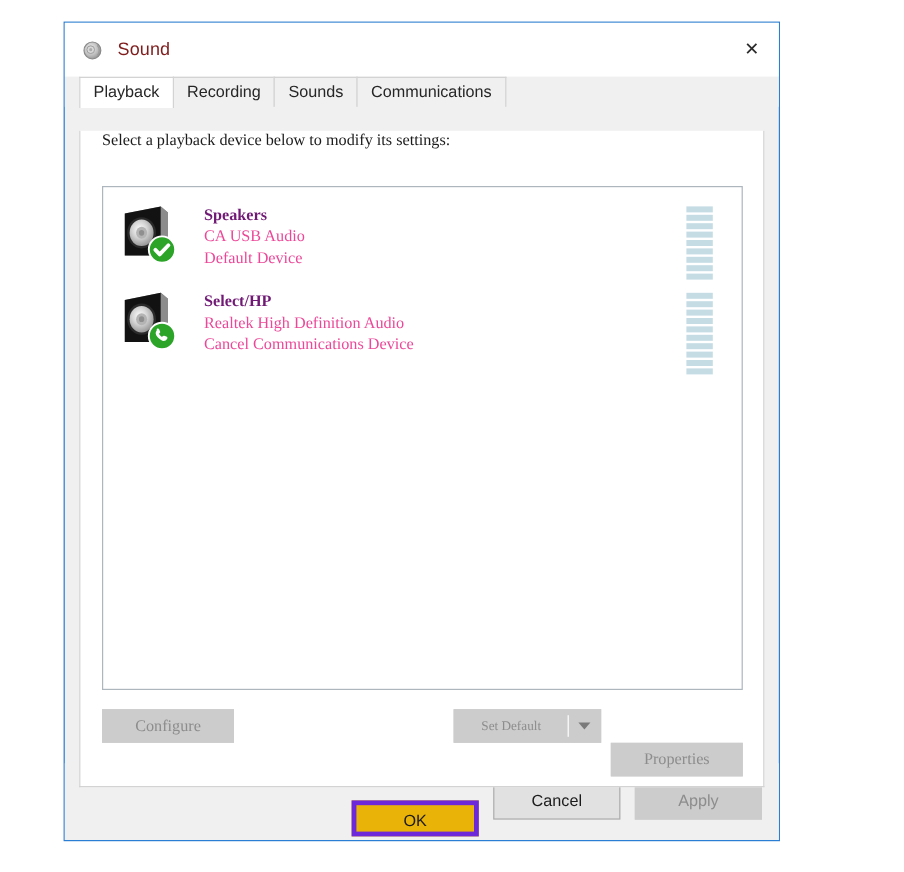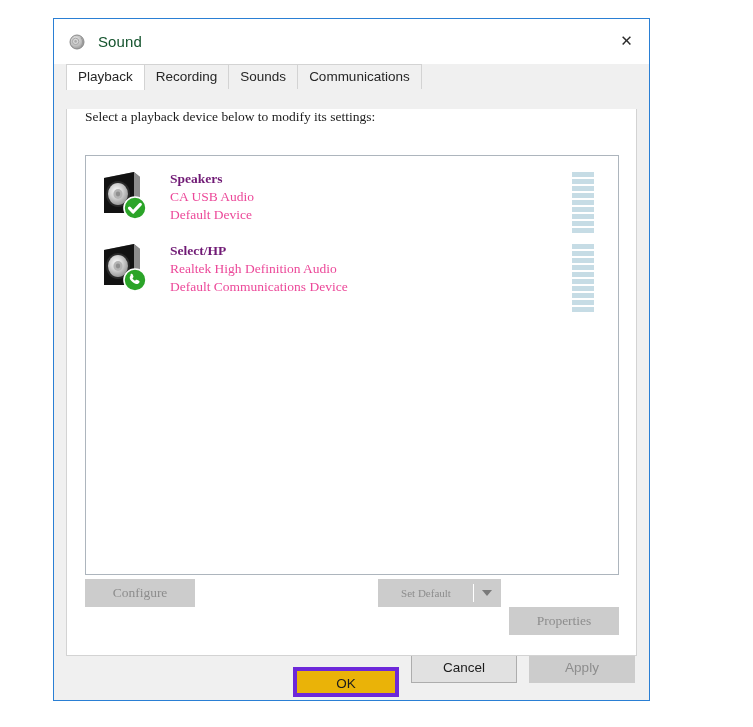--- a/index.html
+++ b/index.html
@@ -42,21 +42,21 @@
   .title-icon {
     margin-left: 14px;
     width: 18px;
     height: 18px;
     flex: none;
   }
 
   .title-text {
     margin-left: 12px;
     font-size: 15px;
-    color: #14532d;
+    color: #7f1d1d;
     letter-spacing: .1px;
   }
 
   .close-btn {
     position: absolute;
     right: 0;
     top: 0;
     width: 45px;
     height: 44px;
     display: flex;
@@ -191,21 +191,21 @@
     height: 5px;
     background: #c6dce5;
     width: 100%;
   }
 
   
   .mid-buttons {
     position: absolute;
     left: 18px;
     right: 17px;
-    top: 470px;
+    top: 482px;
     height: 28px;
     padding-left: 28px;
   }
 
   .btn {
     font-size: 13.5px;
     border: 1px solid #cccccc;
     background: #cccccc;
     color: #8d8d8d;
     height: 28px;
@@ -418,21 +418,21 @@
               <ellipse cx="22" cy="26" rx="10" ry="11" fill="url(#cone2)"></ellipse>
               <ellipse cx="22" cy="26" rx="4.6" ry="5" fill="#b4b4b4"></ellipse>
               <ellipse cx="22" cy="26" rx="2.2" ry="2.4" fill="#8f8f8f"></ellipse>
               <circle cx="39" cy="40" r="11" fill="#2ba428" stroke="#ffffff" stroke-width="1.6"></circle>
               <path d="M34.6 35.4 c-1.4 1.4 -1.1 3.4 .6 5.4 c1.9 2.2 4.3 3.6 6.1 3.2 c1.1 -.2 1.9 -1.1 2.2 -2.1 c.2 -.7 -.2 -1.1 -.9 -1.4 l-1.7 -.7 c-.6 -.2 -1 -.1 -1.4 .4 l-.5 .6 c-1.1 -.6 -2 -1.5 -2.6 -2.6 l.6 -.5 c.5 -.4 .6 -.8 .4 -1.4 l-.7 -1.7 c-.3 -.7 -.8 -1 -1.5 -.8 c-.3 .1 -.5 .3 -.6 .5 z" fill="#ffffff"></path>
             </svg>
           </span>
           <div class="device-text">
             <div class="device-name">Select/HP</div>
             <div class="device-sub">Realtek High Definition Audio</div>
-            <div class="device-sub">Default Communications Device</div>
+            <div class="device-sub">Cancel Communications Device</div>
           </div>
           <div class="vumeter">
             <div class="vu-seg"></div>
             <div class="vu-seg"></div>
             <div class="vu-seg"></div>
             <div class="vu-seg"></div>
             <div class="vu-seg"></div>
             <div class="vu-seg"></div>
             <div class="vu-seg"></div>
             <div class="vu-seg"></div>

